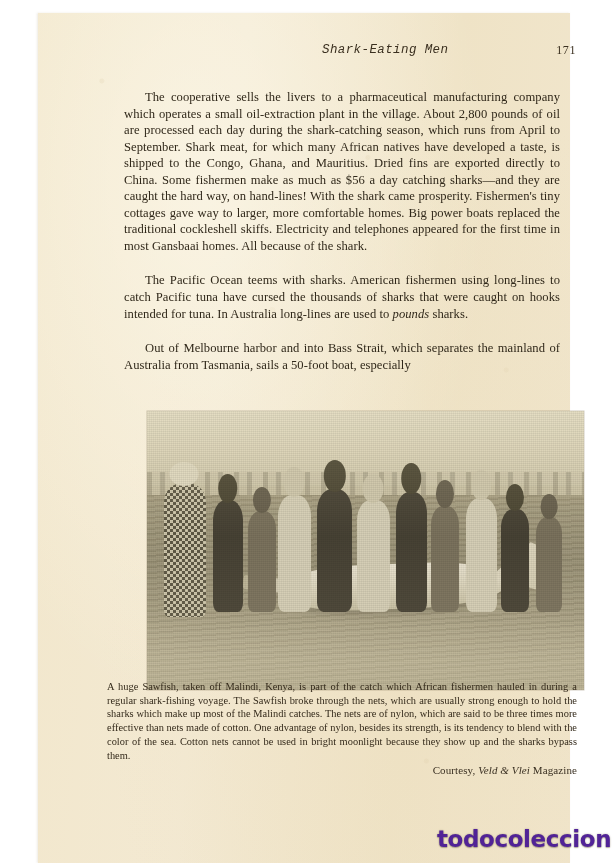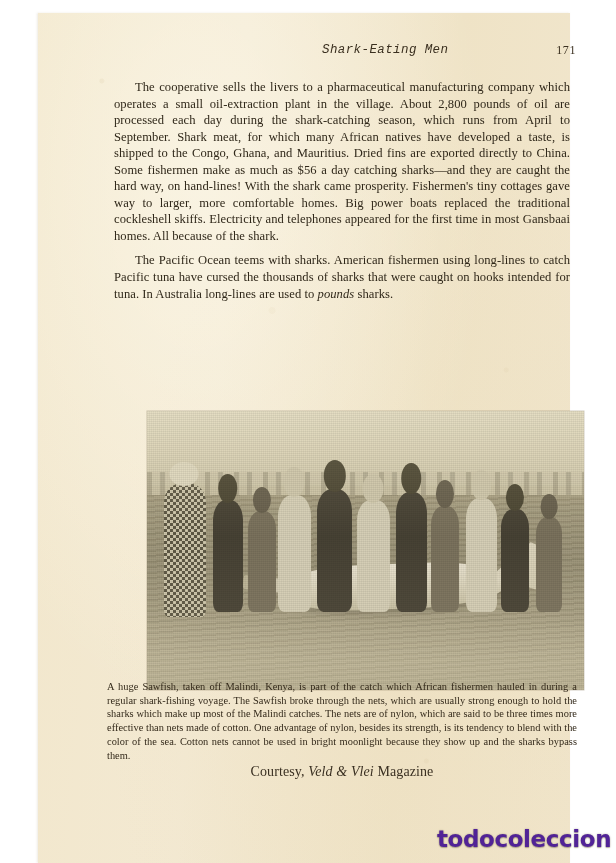--- a/index.html
+++ b/index.html
@@ -76,21 +76,21 @@
     top: 58px;
     width: 472px;
     font-size: 12.6px;
     line-height: 16.55px;
     color: #30281a;
     text-align: justify;
     text-justify: inter-word;
     letter-spacing: 0.05px;
   }
   #body-text p {
-    margin: 8px;
+    margin: 18px;
     text-indent: 21px;
   }
   #body-text p em { font-style: italic; }
 
   
   #photo-figure {
     position: absolute;
     left: 69px;
     top: 382px;
     width: 437px;
@@ -225,23 +225,23 @@
     color: #33291a;
     text-align: justify;
     letter-spacing: 0.02px;
   }
   #caption p { margin: 0; text-indent: 0; }
   #credit-line {
     position: absolute;
     left: 69px;
     top: 751px;
     width: 470px;
-    font-size: 14px;
+    font-size: 11px;
     color: #3a3022;
-    text-align: center;
+    text-align: right;
     letter-spacing: 0.1px;
   }
   #credit-line .cr-mag { font-style: italic; }
 
   
   #watermark {
     position: absolute;
     left: 437px;
     top: 826px;
     font-family: "DejaVu Sans", sans-serif;
@@ -263,20 +263,21 @@
   <div id="paper-grain"></div>
 
   <div id="running-head">
     <span class="rh-title">Shark-Eating Men</span>
     <span class="rh-page">171</span>
   </div>
 
   <div id="body-text">
     <p>The cooperative sells the livers to a pharmaceutical manufacturing company which operates a small oil-extraction plant in the village. About 2,800 pounds of oil are processed each day during the shark-catching season, which runs from April to September. Shark meat, for which many African natives have developed a taste, is shipped to the Congo, Ghana, and Mauritius. Dried fins are exported directly to China. Some fishermen make as much as $56 a day catching sharks—and they are caught the hard way, on hand-lines! With the shark came prosperity. Fishermen's tiny cottages gave way to larger, more comfortable homes. Big power boats replaced the traditional cockleshell skiffs. Electricity and telephones appeared for the first time in most Gansbaai homes. All because of the shark.</p>
     <p><span>The Pacific Ocean teems with sharks. American fishermen using long-lines to catch Pacific tuna have cursed the thousands of sharks that were caught on hooks intended for tuna. In Australia long-lines are used to </span><em>pounds</em><span> sharks.</span></p>
+    <p>Out of Melbourne harbor and into Bass Strait, which separates the mainland of Australia from Tasmania, sails a 50-foot boat, especially</p>
   </div>
 
   <figure id="photo-figure">
     <div id="photo-frame">
       <div class="ph-sky"></div>
       <div class="ph-shore"></div>
       <div class="ph-water">
         <div class="ph-water-sheen"></div>
       </div>
 

